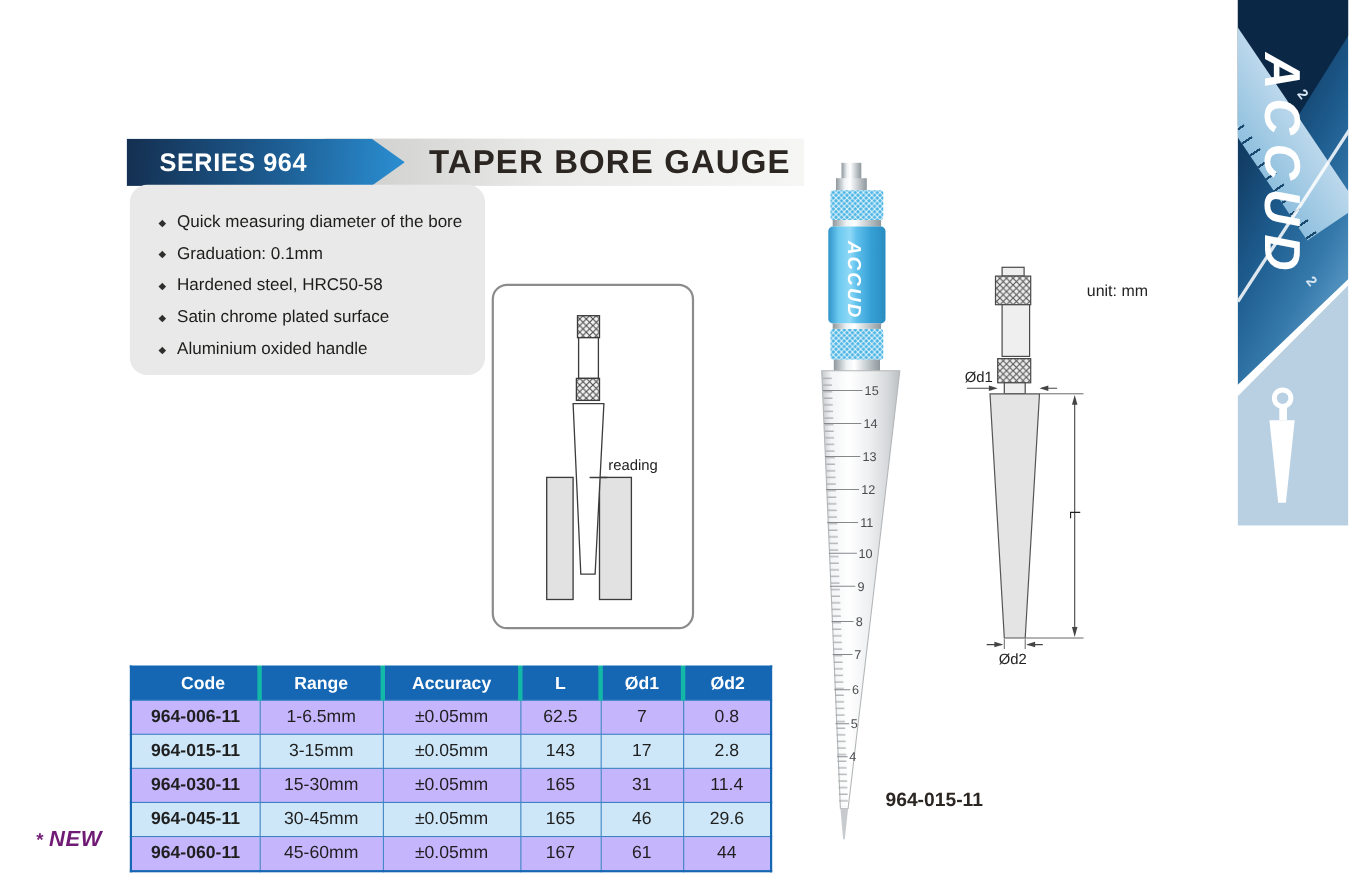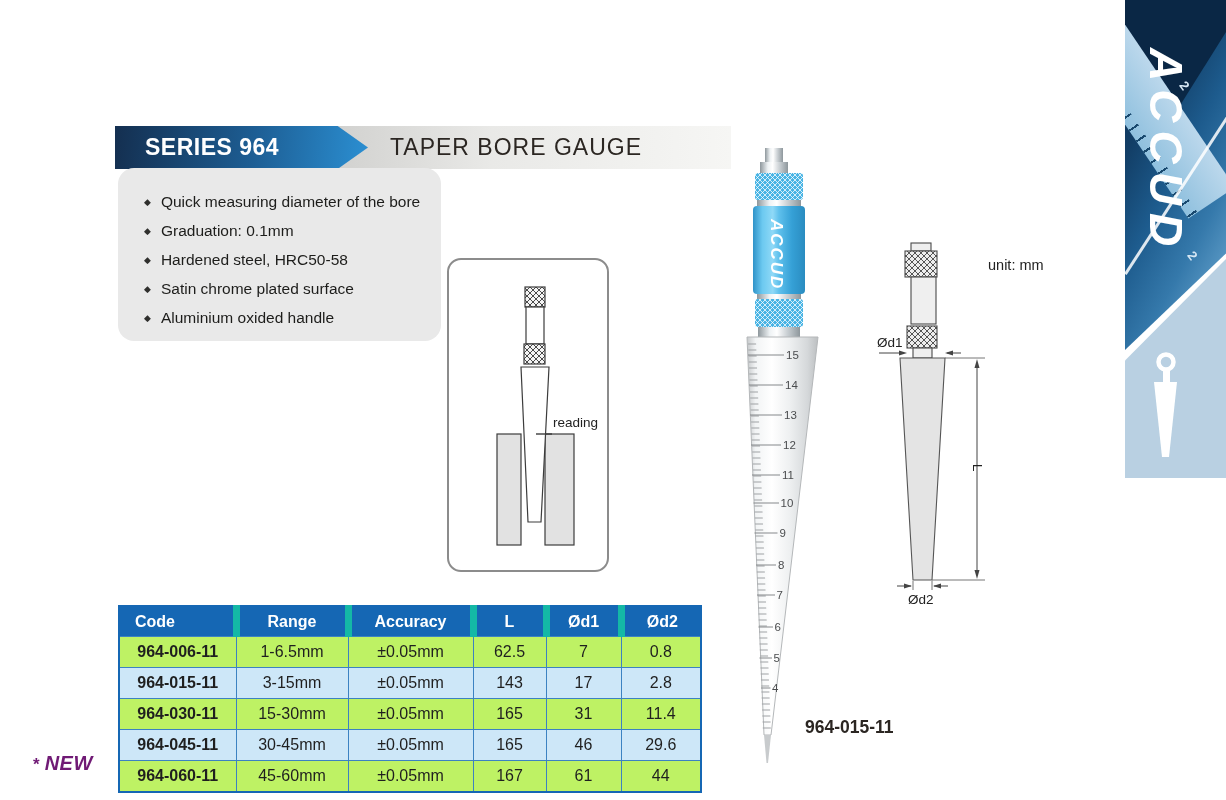--- a/index.html
+++ b/index.html
@@ -13,48 +13,48 @@
   
   .header-bar{position:absolute;left:115px;top:88px;width:616px;height:43px;margin-top:38px;}
   .header-gray{position:absolute;left:180px;right:0;top:0;bottom:0;
     background:linear-gradient(to right,#cbcbc9 0%,#e9e9e7 45%,#f6f6f4 100%);}
   .series-banner{position:absolute;left:0;top:0;width:253px;height:43px;
     background:linear-gradient(95deg,#142f50 0%,#1d5e94 55%,#2b8fd2 100%);
     clip-path:polygon(0 0,88% 0,100% 50%,88% 100%,0 100%);
     display:flex;align-items:center;padding-left:30px;box-sizing:border-box;}
   .series-banner span{color:#ffffff;font-weight:bold;font-size:23px;letter-spacing:.5px;}
   .page-title{position:absolute;left:275px;top:0;height:43px;display:flex;align-items:center;
-    color:#2b2622;font-weight:normal;font-size:23px;letter-spacing:1px;}
+    color:#2b2622;font-weight:bold;font-size:30px;letter-spacing:1px;}
 
   
   .features{position:absolute;left:118px;top:168px;width:323px;height:173px;
     background:#e9e9e9;border-radius:16px;box-sizing:border-box;padding:19px 8px 0 26px;}
   .feature-item{display:flex;align-items:center;height:29px;font-size:15.5px;color:#1d1d1b;}
   .bullet{font-size:9px;color:#2f2f2d;margin-right:10px;flex:0 0 auto;}
 
   
-  .usage-box{position:absolute;left:447px;top:258px;width:162px;height:314px;
+  .usage-box{position:absolute;left:447px;top:258px;width:184px;height:314px;
     border:2px solid #8c8c8c;border-radius:14px;box-sizing:border-box;background:#fff;}
   .usage-box svg{display:block;}
 
   
   .product-photo{position:absolute;left:715px;top:145px;}
   .model-label{position:absolute;left:805px;top:717px;font-size:17.5px;font-weight:bold;color:#2b2622;}
 
   
   .tech-drawing{position:absolute;left:855px;top:235px;}
 
   
   table.spec{position:absolute;left:118px;top:605px;border-collapse:collapse;
     border:2px solid #1567b4;table-layout:fixed;}
   table.spec th{background:#1567b4;color:#fff;font-size:16px;font-weight:bold;height:29px;
-    border-left:7px solid #14b8a6;text-align:center;padding:0;}
-  table.spec th:first-child{border-left:none;text-align:left;padding-left:15px;margin-left:28px;}
+    border-left:4px solid #14b8a6;text-align:center;padding:0;}
+  table.spec th:first-child{border-left:none;text-align:center;padding-left:15px;margin-left:28px;}
   table.spec td{border:1px solid #3c82c2;font-size:16px;color:#1f1f1f;height:30px;
-    text-align:center;padding:0;background:#bef264;}
+    text-align:center;padding:0;background:#c4b5fd;}
   table.spec tbody tr:nth-child(even) td{background:#cde7f8;}
   table.spec td:first-child{font-weight:bold;}
 
   
   .new-badge{position:absolute;left:33px;top:752px;color:#701a75;font-size:20px;}
   .new-badge .star{font-size:17px;margin-right:5px;font-weight:bold;}
   .new-badge .word{font-weight:bold;font-style:italic;letter-spacing:.5px;}
 
   
   .sidebar{position:absolute;left:1125px;top:0;width:101px;height:478px;}

